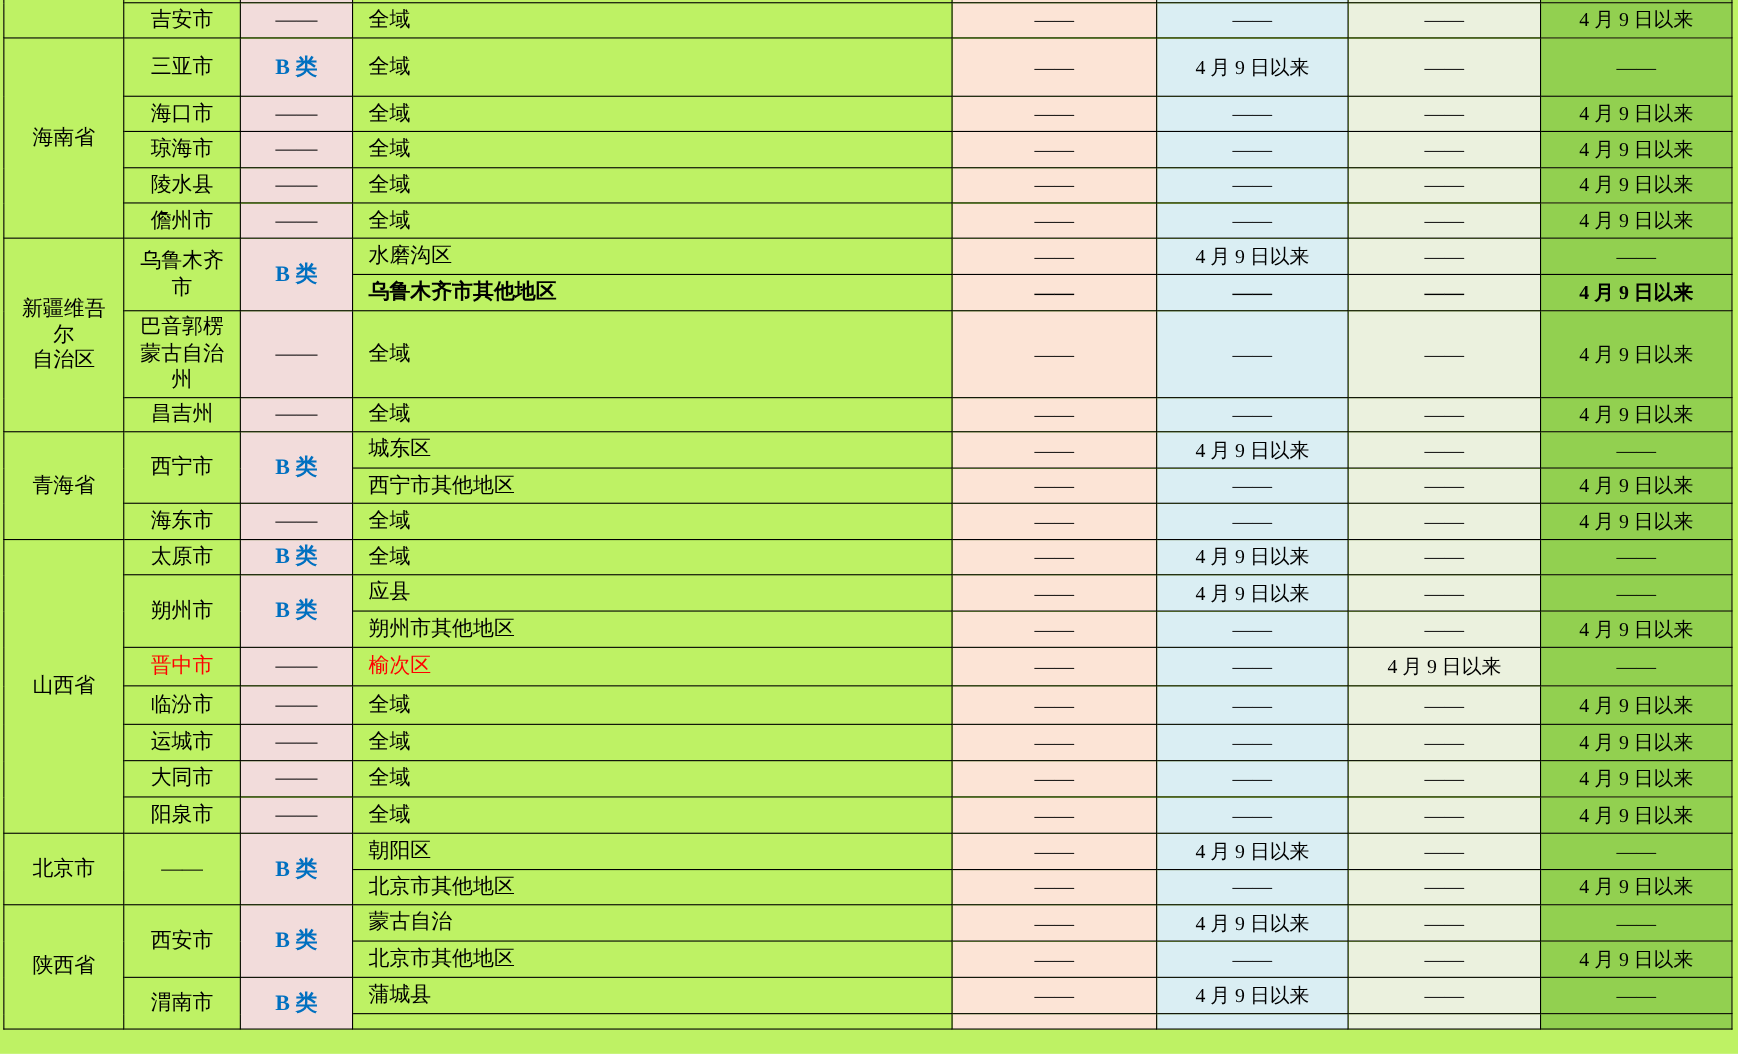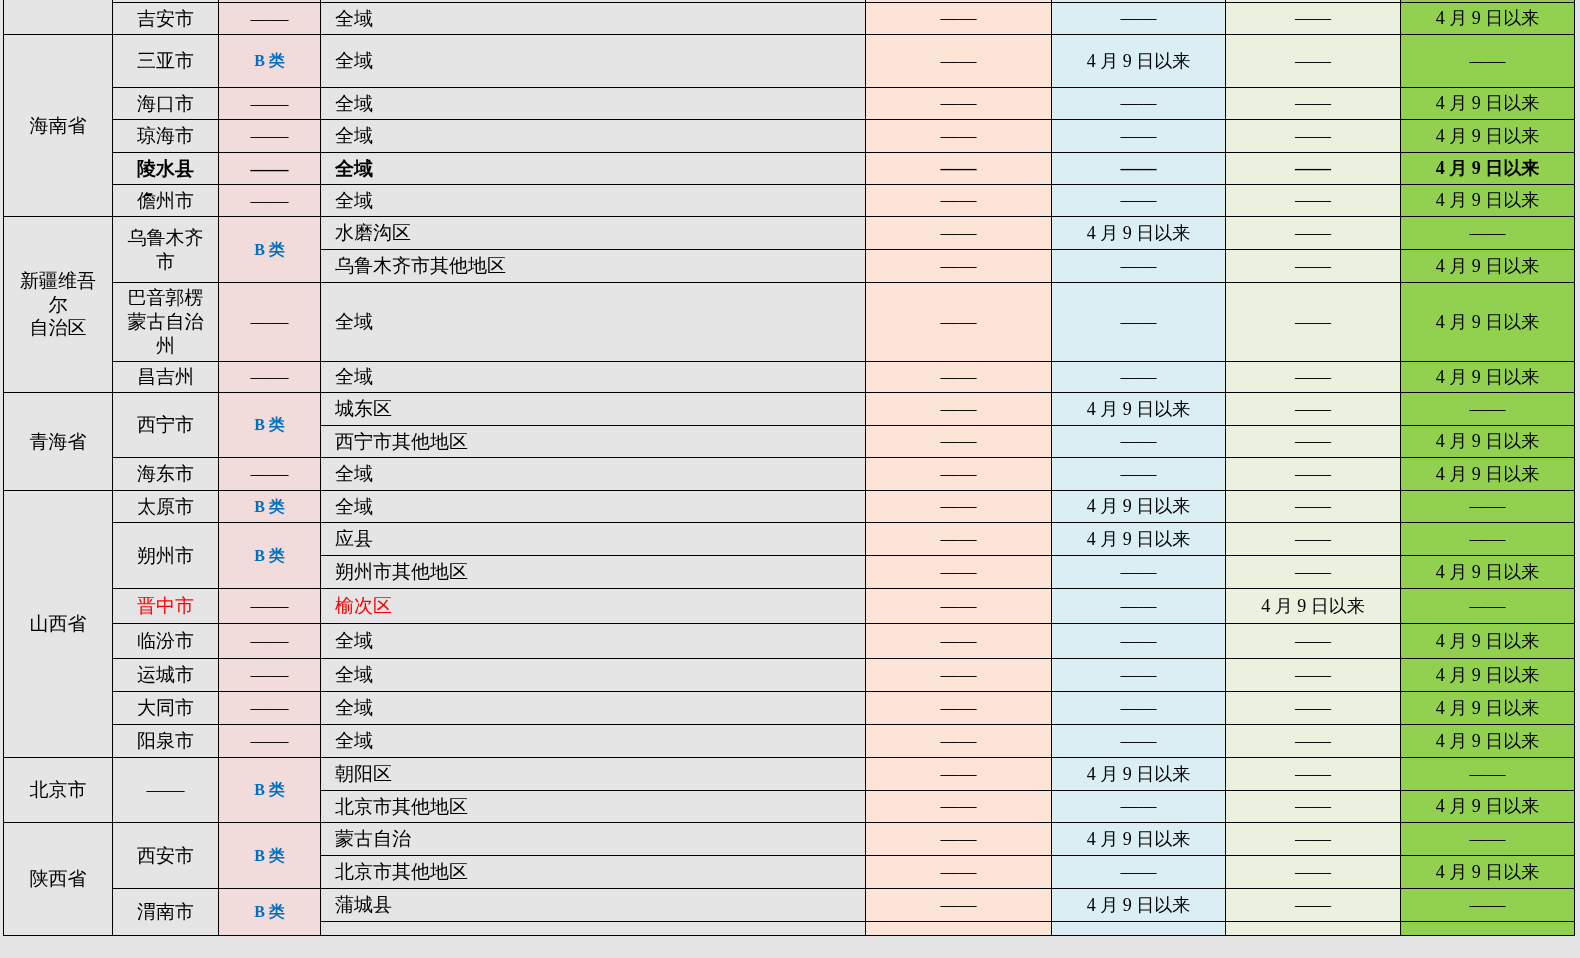--- a/index.html
+++ b/index.html
@@ -1,20 +1,20 @@
 <!DOCTYPE html>
 <html><head>
 <meta charset="utf-8">
 <style>
   html,body{margin:0;padding:0;}
   body{background:#ffffff;}
   .screen{
     position:relative;
     width:1580px;height:958px;
-    background:#e5e5e5;
+    background:#bef264;
     overflow:hidden;
     font-family:"Liberation Serif","DejaVu Serif",serif;
   }
   .clip{position:absolute;left:3px;top:-2px;}
   table.policy{
     border-collapse:collapse;
     table-layout:fixed;
     width:1571px;
   }
   td{
@@ -23,21 +23,21 @@
     vertical-align:middle;
     text-align:center;
     font-size:19px;
     color:#000;
     overflow:hidden;
     line-height:1.25;
   }
   td.province, td.city{white-space:pre-line;}
   td.region{text-align:left;padding-left:14px;}
   td.cat{font-size:19px;}
-  td.cat.b{color:#0070c0;font-weight:bold;font-size:16px;}
+  td.cat.b{color:#0070c0;font-weight:bold;font-size:20px;}
   td.s{font-size:18px;}
   .bg-pink{background:#f2dcdb;}
   .bg-orange{background:#fce4d6;}
   .bg-blue{background:#daeef3;}
   .bg-lgreen{background:#ebf1de;}
   .bg-green{background:#92d050;}
   .red{color:#ff0000;}
 </style>
 </head>
 <body>
@@ -96,21 +96,21 @@
           </tr>
           <tr style="height: 33px; margin-top: 26px;">
             <td class="city" rowspan="1">琼海市</td>
             <td class="cat bg-pink" rowspan="1">——</td>
             <td class="region">全域</td>
             <td class="s bg-orange">——</td>
             <td class="s bg-blue">——</td>
             <td class="s bg-lgreen">——</td>
             <td class="s bg-green">4 月 9 日以来</td>
           </tr>
-          <tr style="height: 32px; font-weight: bold;">
+          <tr style="height: 32px;">
             <td class="city" rowspan="1">陵水县</td>
             <td class="cat bg-pink" rowspan="1">——</td>
             <td class="region">全域</td>
             <td class="s bg-orange">——</td>
             <td class="s bg-blue">——</td>
             <td class="s bg-lgreen">——</td>
             <td class="s bg-green">4 月 9 日以来</td>
           </tr>
           <tr style="height: 32px; margin-top: 20px;">
             <td class="city" rowspan="1">儋州市</td>
@@ -127,21 +127,21 @@
 自治区</td>
             <td class="city" rowspan="2">乌鲁木齐
 市</td>
             <td class="cat bg-pink b" rowspan="2">B 类</td>
             <td class="region">水磨沟区</td>
             <td class="s bg-orange">——</td>
             <td class="s bg-blue">4 月 9 日以来</td>
             <td class="s bg-lgreen">——</td>
             <td class="s bg-green">——</td>
           </tr>
-          <tr style="height: 33px;">
+          <tr style="height: 33px; font-weight: bold;">
             <td class="region">乌鲁木齐市其他地区</td>
             <td class="s bg-orange">——</td>
             <td class="s bg-blue">——</td>
             <td class="s bg-lgreen">——</td>
             <td class="s bg-green">4 月 9 日以来</td>
           </tr>
           <tr style="height: 79px;">
             <td class="city" rowspan="1">巴音郭楞
 蒙古自治
 州</td>

